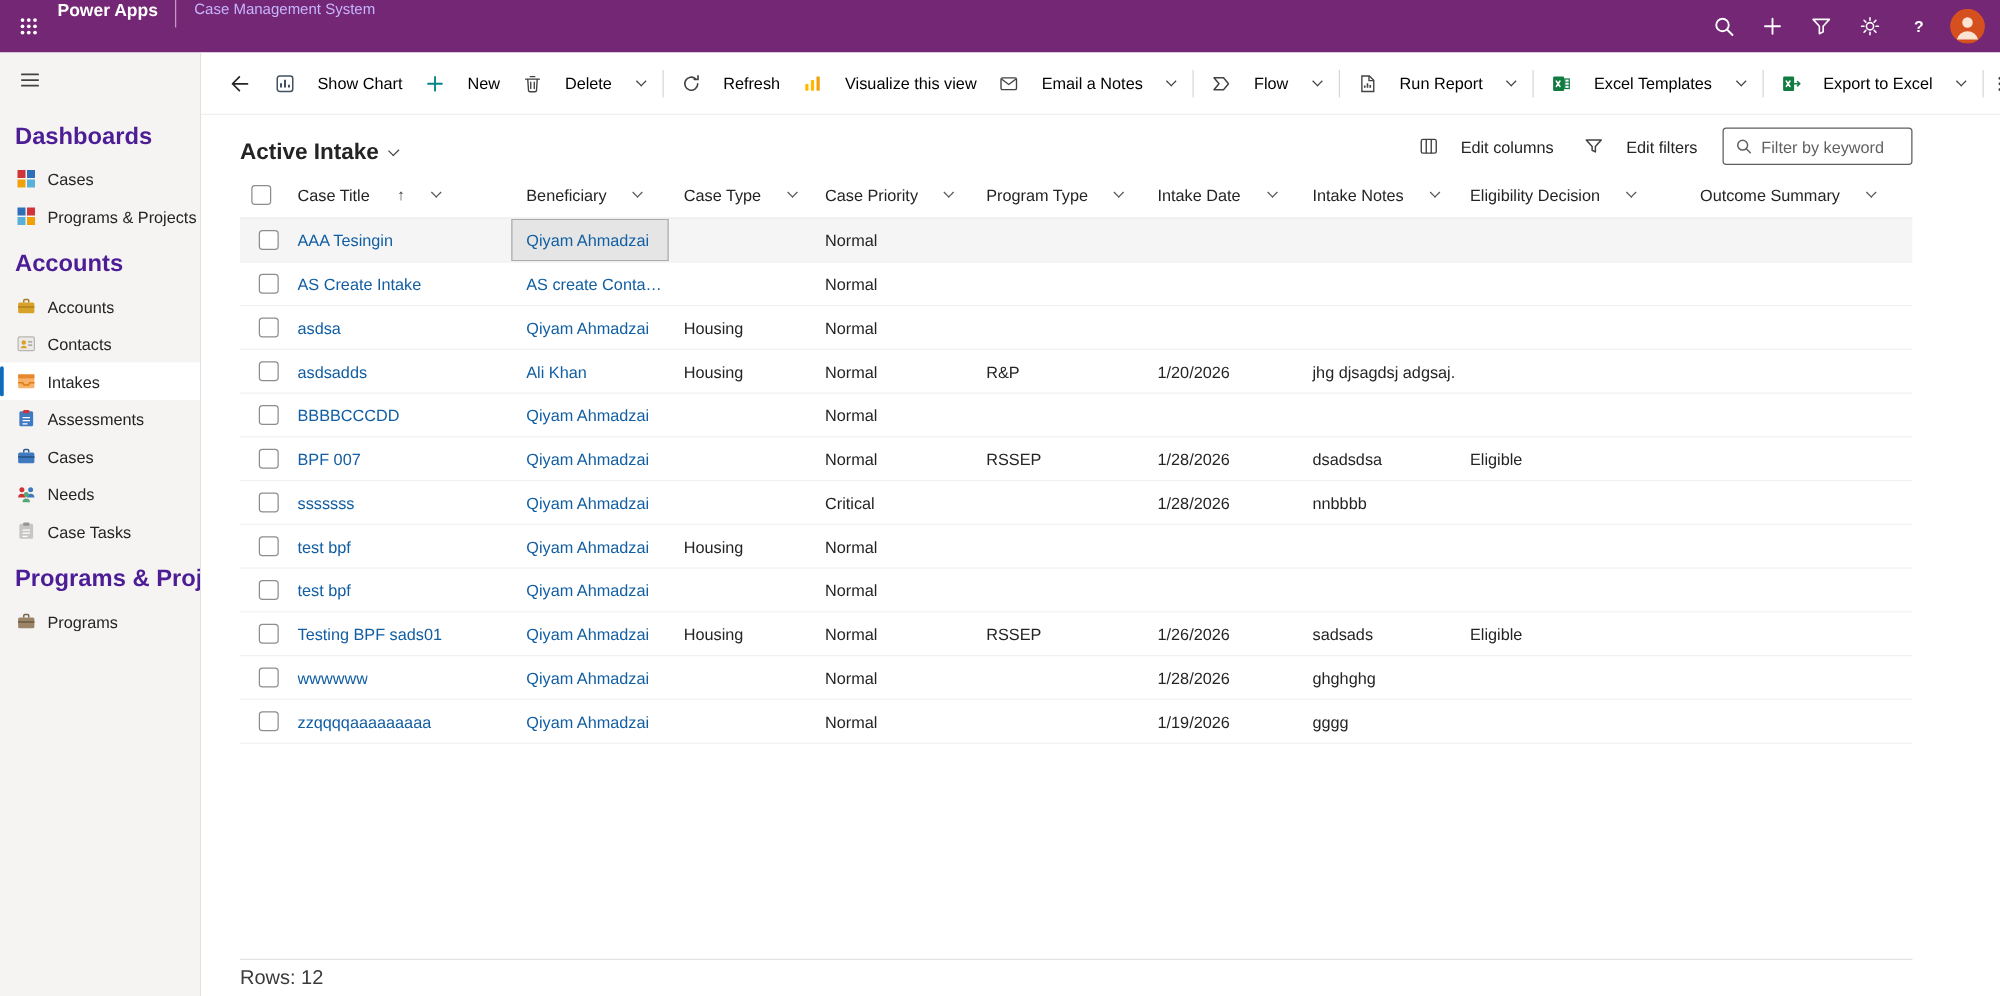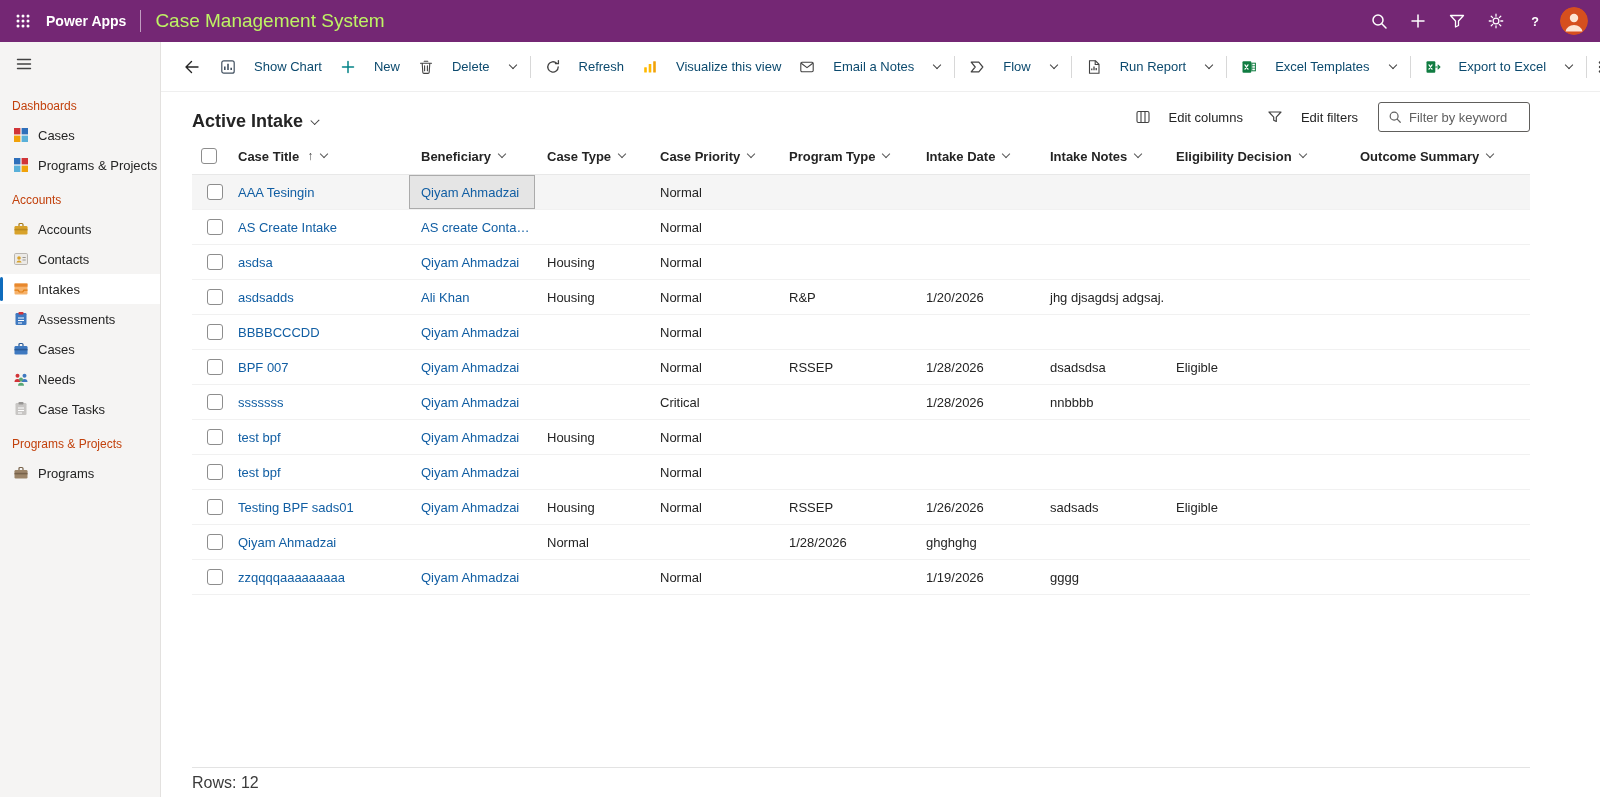--- a/index.html
+++ b/index.html
@@ -1,45 +1,45 @@
 <!DOCTYPE html>
 <html><head>
 <meta charset="utf-8">
 <style>
 *{box-sizing:border-box;margin:0;padding:0}
 html,body{width:1600px;height:797px}
 body{font-family:"Liberation Sans","DejaVu Sans",sans-serif;font-size:13px;color:#242424;background:#fff;overflow:hidden}
 .app{width:1600px;height:797px;display:flex;flex-direction:column}
 
 
-.topbar{flex:0 0 42px;background:#742774;display:flex;align-items:center;color:#fff}
+.topbar{flex:0 0 42px;background:#742774;display:flex;color:#fff}
 .waffle{width:46px;height:42px;display:flex;align-items:center;justify-content:center;cursor:pointer;background:none;border:none}
 .brand{font-size:14px;font-weight:700;color:#fff;white-space:nowrap}
 .top-divider{width:1px;height:22px;background:rgba(255,255,255,.55);margin:0 14px}
-.app-title{font-size:19px;color:#bef264;white-space:nowrap}
+.app-title{font-size:12px;color:#c4b5fd;white-space:nowrap}
 .top-right{margin-left:auto;display:flex;align-items:center;padding-right:12px}
 .top-btn{width:39px;height:42px;display:flex;align-items:center;justify-content:center;background:none;border:none;cursor:pointer}
 .avatar{width:28px;height:28px;border-radius:50%;overflow:hidden;margin-left:6px;cursor:pointer;display:block;border:none;background:none;padding:0}
 
 
 .shell{flex:1;display:flex;min-height:0}
 .sidebar{flex:0 0 161px;background:#f5f4f3;border-right:1px solid #e3e1df;display:flex;flex-direction:column;overflow:hidden}
 .burger{height:44px;display:flex;align-items:center;padding-left:15px;background:none;border:none;cursor:pointer}
-.nav-section{font-size:12px;font-weight:400;color:#c2410c;padding:13px 12px 7px;white-space:nowrap}
+.nav-section{font-size:19px;font-weight:700;color:#4c1d95;padding:13px 12px 7px;white-space:nowrap}
 .nav-item{height:30px;display:flex;align-items:center;gap:9px;padding-left:13px;cursor:pointer;position:relative;color:#242424}
 .nav-item.active{background:#fff}
 .nav-item.active::before{content:"";position:absolute;left:0;top:3px;bottom:3px;width:3px;border-radius:2px;background:#0f6cbd}
 .nav-icon{width:16px;height:16px;display:inline-flex;flex:0 0 16px}
 .nav-label{white-space:nowrap;overflow:hidden;text-overflow:ellipsis}
 
 
 .main{flex:1;display:flex;flex-direction:column;min-width:0;background:#fff}
 .commandbar{flex:0 0 50px;display:flex;align-items:center;padding:0 60px 0 22px;border-bottom:1px solid #efefef}
 .icon-btn{background:none;border:none;width:34px;height:34px;display:flex;align-items:center;justify-content:center;border-radius:4px;cursor:pointer;margin-right:10px}
-.cmd-item{display:flex;align-items:center;gap:18px;background:none;border:none;font:inherit;color:#0c4a6e;padding:8px 9px;border-radius:4px;cursor:pointer;white-space:nowrap}
+.cmd-item{display:flex;align-items:center;gap:18px;background:none;border:none;font:inherit;color:#000000;padding:8px 9px;border-radius:4px;cursor:pointer;white-space:nowrap}
 .cmd-icon{width:16px;height:16px;display:inline-flex;flex:0 0 16px}
 .chev{width:6px;height:6px;display:inline-block;border-right:1.3px solid #424242;border-bottom:1.3px solid #424242;transform:rotate(45deg);margin-top:-4px;flex:0 0 6px}
 .cmd-chev{margin-left:2px}
 .cmd-sep{width:1px;height:22px;background:#d8d8d8;margin:0 5px;flex:0 0 1px}
 .share-btn{margin-left:auto;display:flex;align-items:center;gap:6px;background:#fdfdfd;border:1px solid #d1d1d1;border-radius:4px;padding:5px 10px;font:inherit;cursor:pointer;color:#242424;white-space:nowrap}
 
 
 .view-header{flex:0 0 46px;display:flex;align-items:flex-end;padding:2px 70px 6px 31px}
 .view-title-btn{display:flex;align-items:center;gap:9px;background:none;border:none;font:inherit;cursor:pointer}
 .view-title{font-size:18px;font-weight:700;color:#242424}
@@ -47,21 +47,21 @@
 .view-actions{margin-left:auto;display:flex;align-items:center;gap:8px}
 .view-action{display:flex;align-items:center;gap:18px;background:none;border:none;font:inherit;color:#242424;padding:6px 8px;border-radius:4px;cursor:pointer;white-space:nowrap}
 .filter-box{display:flex;align-items:center;gap:7px;width:152px;height:30px;border:1px solid #605e5c;border-radius:3px;background:#fff;padding:0 9px;margin-left:4px}
 .filter-box input{border:none;outline:none;width:100%;font:inherit;font-size:13px;color:#242424;background:transparent}
 .filter-box input::placeholder{color:#616161}
 
 
 .grid{flex:1;display:flex;flex-direction:column;margin:0 70px 0 31px;min-height:0}
 .grid-cols{display:grid;grid-template-columns:34px 183px 126px 113px 129px 137px 124px 126px 184px minmax(160px,1fr)}
 .grid-head{flex:0 0 37px;align-items:center;border-bottom:1px solid #e8e8e8}
-.hcell{display:flex;align-items:center;gap:8px;padding-left:12px;font-weight:700;font-size:13px;cursor:pointer;white-space:nowrap;overflow:hidden}
+.hcell{display:flex;align-items:center;gap:22px;padding-left:12px;font-weight:400;font-size:13px;cursor:pointer;white-space:nowrap;overflow:hidden}
 .hcell .chev{border-color:#585858}
 .sort-arrow{font-size:12px;line-height:1;color:#424242}
 .cell-check{display:flex;align-items:center;justify-content:center;padding-left:0}
 .checkbox{width:16px;height:16px;border:1px solid #8d8d8d;border-radius:3px;background:#fff;display:inline-block;cursor:pointer}
 .grid-body{flex:1;overflow:hidden}
 .grid-row{height:35px;align-items:center;border-bottom:1px solid #f1f1f1;cursor:pointer}
 .cell{height:100%;display:flex;align-items:center;padding-left:12px;white-space:nowrap;overflow:hidden;text-overflow:ellipsis;font-size:13px;color:#242424}
 .grid-link{color:#115ea3;text-decoration:none;overflow:hidden;text-overflow:ellipsis}
 .row-hover{background:#f5f5f5}
 .row-hover .grid-link{}
@@ -658,20 +658,23 @@
               <div class="cell">1/26/2026</div>
               <div class="cell">sadsads</div>
               <div class="cell">Eligible</div>
               <div class="cell"></div>
             </div>
             <div class="grid-row grid-cols">
               <div class="cell cell-check">
                 <span class="checkbox"></span>
               </div>
               <div class="cell">
+                <a href="#" class="grid-link">wwwwww</a>
+              </div>
+              <div class="cell">
                 <a href="#" class="grid-link">Qiyam Ahmadzai</a>
               </div>
               <div class="cell"></div>
               <div class="cell">Normal</div>
               <div class="cell"></div>
               <div class="cell">1/28/2026</div>
               <div class="cell">ghghghg</div>
               <div class="cell"></div>
               <div class="cell"></div>
             </div>

